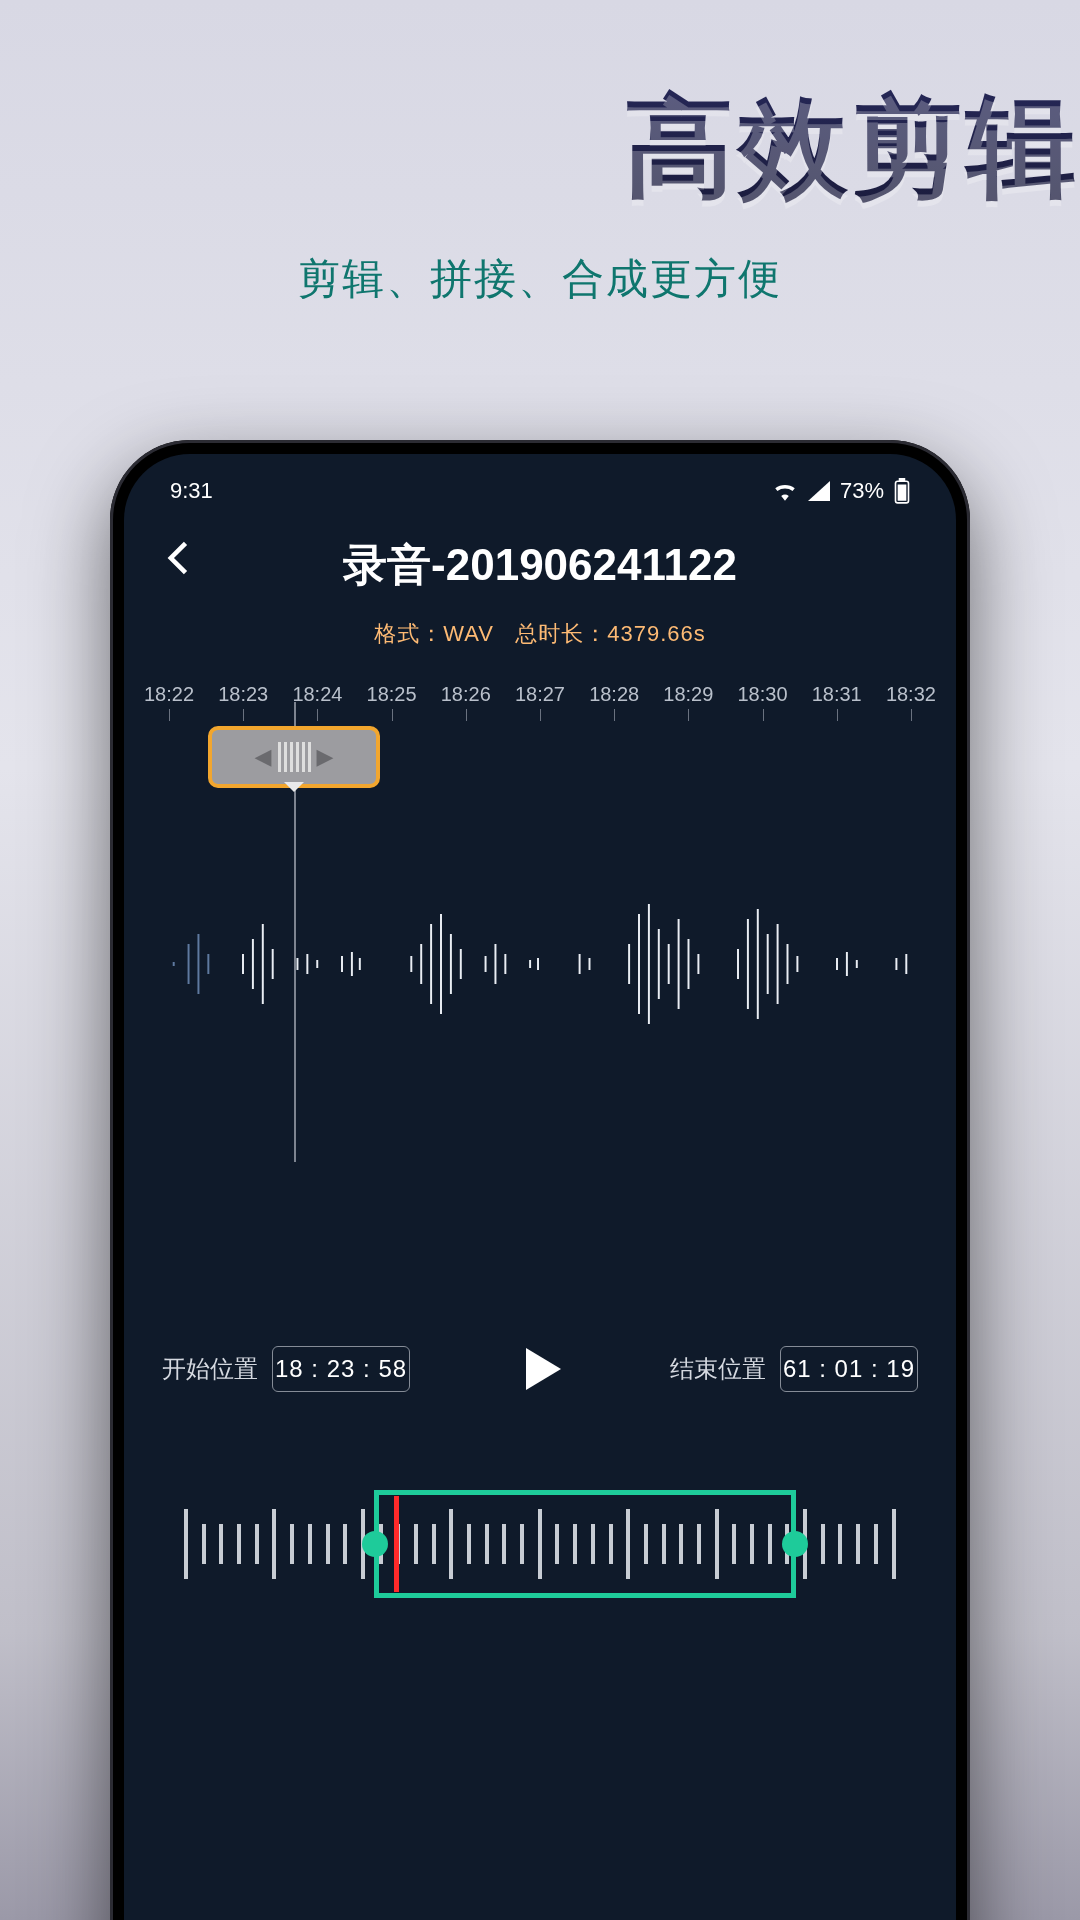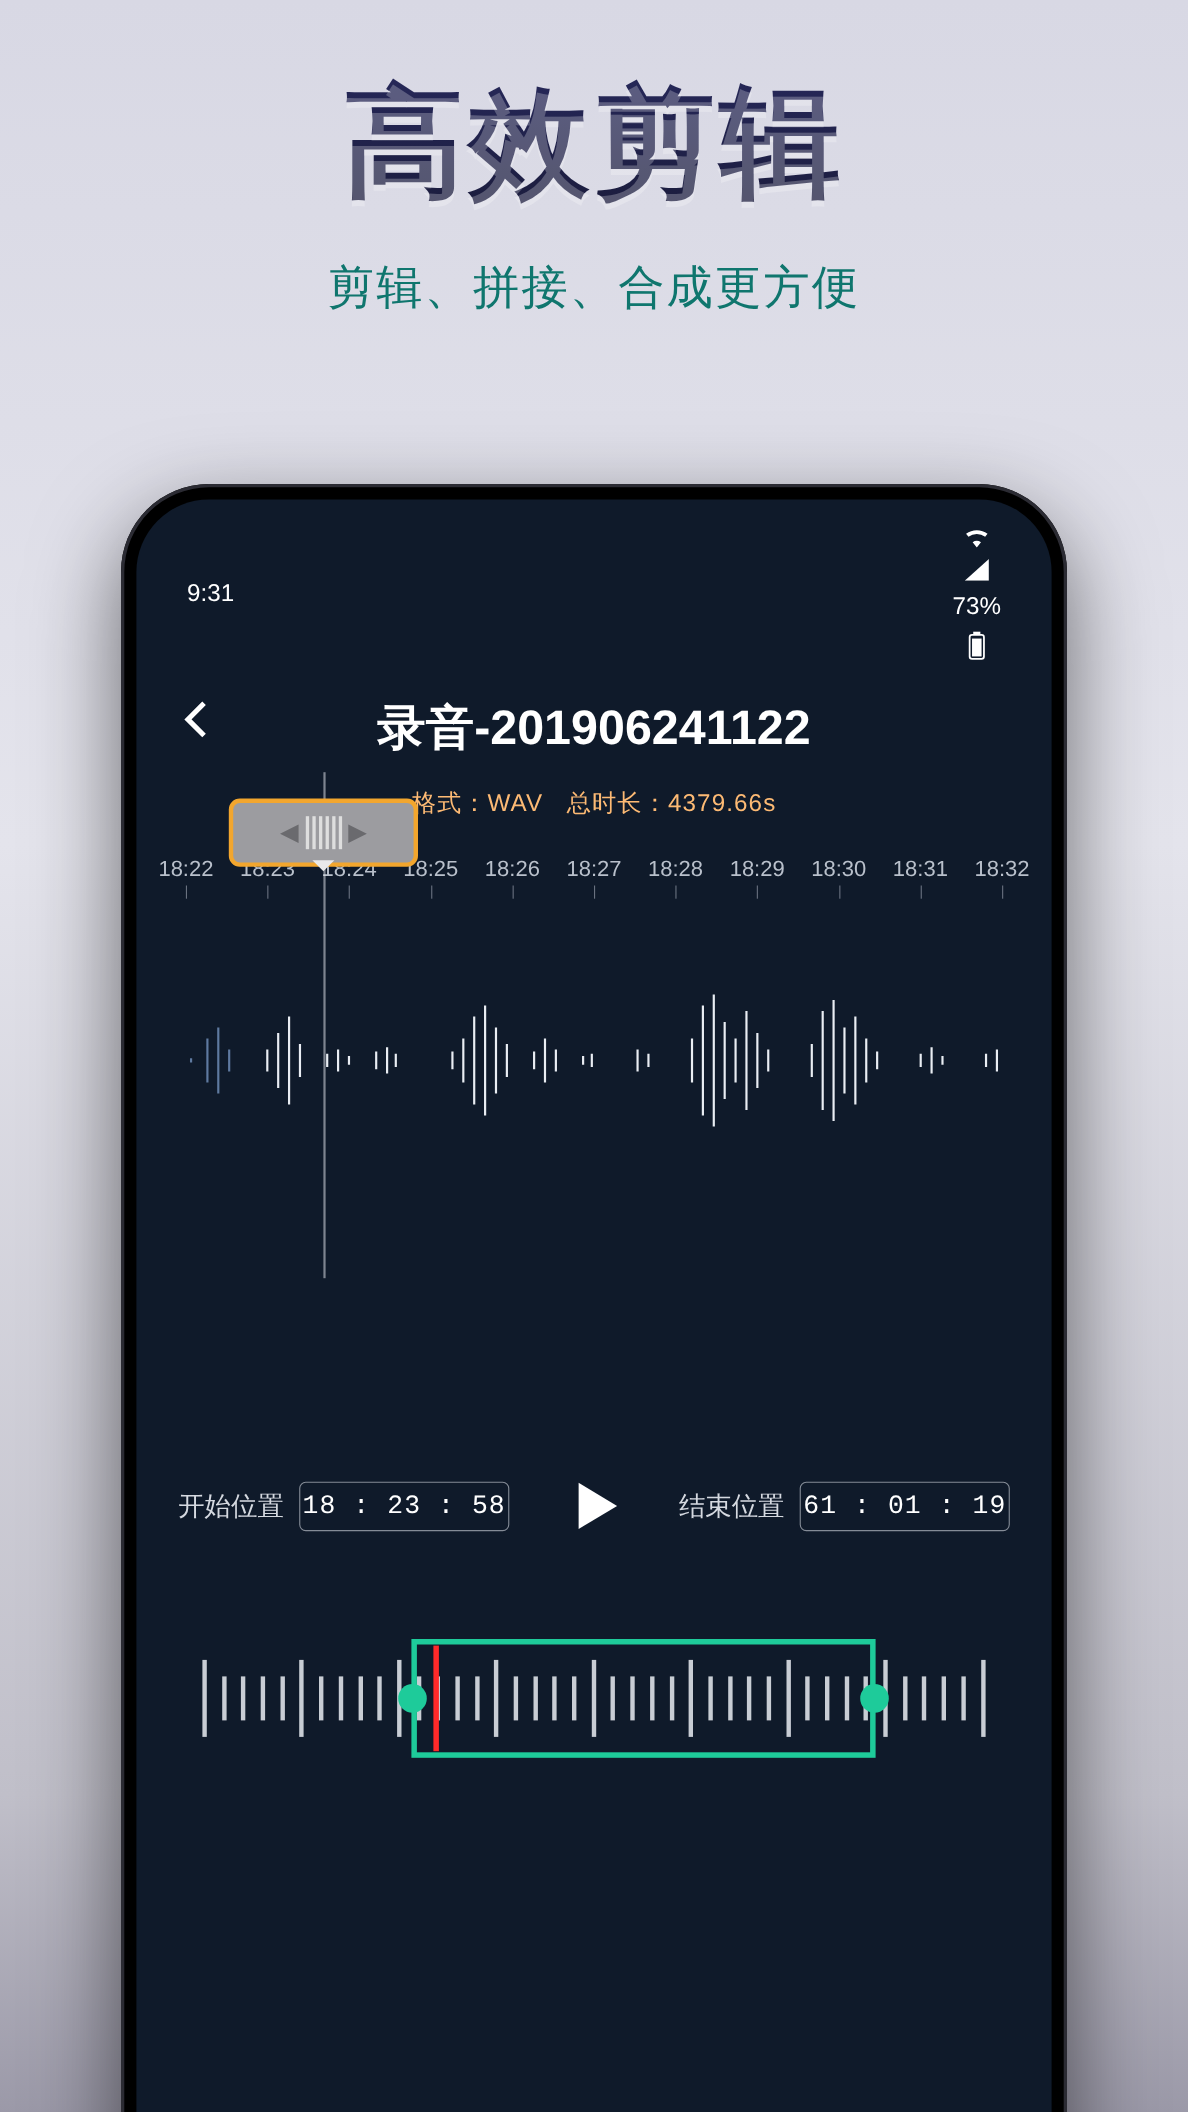--- a/index.html
+++ b/index.html
@@ -5,22 +5,22 @@
 * { margin: 0; padding: 0; box-sizing: border-box; }
 body {
   width: 1080px;
   height: 1920px;
   background: linear-gradient(180deg, #d8d8e4 0%, #e4e4ec 40%, #c0bfc9 85%, #9b99a8 100%);
   font-family: -apple-system, "PingFang SC", "Microsoft YaHei", sans-serif;
   position: relative;
   overflow: hidden;
 }
 .promo-title {
-  text-align: center;
-  padding-top: 56px;
+  text-align: right;
+  padding-top: 74px;
   font-size: 110px;
   font-weight: 900;
   letter-spacing: 4px;
   background: linear-gradient(180deg, #2c2e68 0%, #1a1b3a 100%);
   -webkit-background-clip: text;
   background-clip: text;
   color: transparent;
   text-shadow: 0 6px 0 rgba(255,255,255,.25);
 }
 .promo-sub {
@@ -51,21 +51,21 @@
   color: #fff;
 }
 
 .statusbar {
   display: flex;
   justify-content: space-between;
   align-items: center;
   padding: 24px 46px 10px;
   font-size: 22px;
 }
-.status-right { display:flex; align-items:center; gap:10px;flex-direction:column; }
+.status-right { display:flex; align-items:center; gap:10px; }
 .wifi-icon, .cell-icon, .batt-icon { display:inline-block; }
 .wifi-icon svg, .cell-icon svg, .batt-icon svg { display:block; }
 
 .appbar {
   position: relative;
   text-align: center;
   padding: 22px 0 6px;
 }
 .back {
   position: absolute;
@@ -146,21 +146,20 @@
 .wave svg { width:100%; height:100%; }
 
 .controls {
   position:absolute;
   left:0; right:0;
   top:880px;
   display:flex;
   align-items:center;
   justify-content:space-between;
   padding:0 38px;
-  font-family:Liberation Mono, monospace;
 }
 .poslabel { font-size:24px; color:#d5d9e0; }
 .posbox {
   border:1px solid #858c97;
   border-radius:6px;
   padding:8px 2px;
   font-size:24px;
   letter-spacing:1px;
   margin-left:14px;
 }

